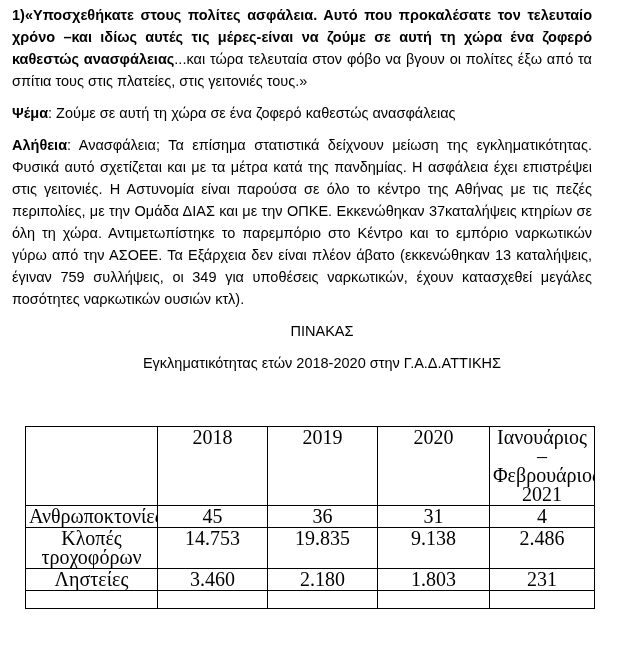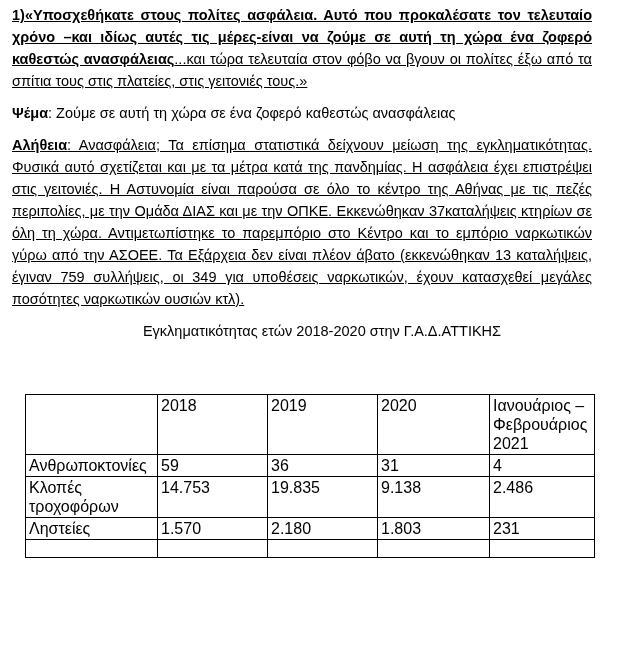--- a/index.html
+++ b/index.html
@@ -10,61 +10,63 @@
     box-sizing: border-box;
     background: #ffffff;
     color: #000000;
     font-family: "Liberation Sans", "DejaVu Sans", sans-serif;
     font-size: 14.5px;
     line-height: 22px;
     padding: 4px 52px 0 12px;
     overflow: hidden;
   }
   .para { margin: 0 0 10px 0; }
-  .justify { text-align: justify; text-decoration: underline; }
+  .justify { text-align: justify; }
   .para strong { font-weight: 700; }
   .center-line {
     text-align: center;
     margin: 0 -52px 10px -12px; 
   }
   .center-line.subtitle { margin-bottom: 52px; }
   table.crime-table {
     border-collapse: collapse;
     table-layout: fixed;
     width: 569px;
     margin-left: 13px;
   }
   table.crime-table th, table.crime-table td {
     border: 1px solid #000000;
     font-weight: 400;
-    font-size: 16px;
+    font-size: 20px;
     line-height: 19px;
-    text-align: left;
+    text-align: center;
     vertical-align: top;
     padding: 1px 3px;
     overflow: hidden;
+    font-family: Liberation Serif, serif;
   }
   col.c0 { width: 132px; }
   col.c1 { width: 110px; }
   col.c2 { width: 110px; }
   col.c3 { width: 112px; }
   col.c4 { width: 105px; }
   tr.empty-row td { height: 15px; }
 </style>
 </head>
 <body>
 
 <div class="page">
 
   <p class="para justify"><strong>1)«Υποσχεθήκατε στους πολίτες ασφάλεια. Αυτό που προκαλέσατε τον τελευταίο χρόνο –και ιδίως αυτές τις μέρες-είναι να ζούμε σε αυτή τη χώρα ένα ζοφερό καθεστώς ανασφάλειας</strong><span>...και τώρα τελευταία στον φόβο να βγουν οι πολίτες έξω από τα σπίτια τους στις πλατείες, στις γειτονιές τους.»</span></p>
 
   <p class="para"><strong>Ψέμα</strong><span>: Ζούμε σε αυτή τη χώρα σε ένα ζοφερό καθεστώς ανασφάλειας</span></p>
 
   <p class="para justify"><strong>Αλήθεια</strong><span>: Ανασφάλεια; Τα επίσημα στατιστικά δείχνουν μείωση της εγκληματικότητας. Φυσικά αυτό σχετίζεται και με τα μέτρα κατά της πανδημίας. Η ασφάλεια έχει επιστρέψει στις γειτονιές. Η Αστυνομία είναι παρούσα σε όλο το κέντρο της Αθήνας με τις πεζές περιπολίες, με την Ομάδα ΔΙΑΣ και με την ΟΠΚΕ. Εκκενώθηκαν 37καταλήψεις κτηρίων σε όλη τη χώρα. Αντιμετωπίστηκε το παρεμπόριο στο Κέντρο και το εμπόριο ναρκωτικών γύρω από την ΑΣΟΕΕ. Τα Εξάρχεια δεν είναι πλέον άβατο (εκκενώθηκαν 13 καταλήψεις, έγιναν 759 συλλήψεις, οι 349 για υποθέσεις ναρκωτικών, έχουν κατασχεθεί μεγάλες ποσότητες ναρκωτικών ουσιών κτλ).</span></p>
 
+  <p class="center-line">ΠΙΝΑΚΑΣ</p>
 
   <p class="center-line subtitle">Εγκληματικότητας ετών 2018-2020 στην Γ.Α.Δ.ΑΤΤΙΚΗΣ</p>
 
   <table class="crime-table">
     <colgroup>
       <col class="c0">
         <col class="c1">
         <col class="c2">
         <col class="c3">
         <col class="c4">
@@ -74,35 +76,35 @@
         <th></th>
         <th>2018</th>
         <th>2019</th>
         <th>2020</th>
         <th>Ιανουάριος – Φεβρουάριος 2021</th>
       </tr>
     </thead>
     <tbody>
       <tr>
         <td>Ανθρωποκτονίες</td>
-        <td>59</td>
+        <td>45</td>
         <td>36</td>
         <td>31</td>
         <td>4</td>
       </tr>
       <tr>
         <td>Κλοπές τροχοφόρων</td>
         <td>14.753</td>
         <td>19.835</td>
         <td>9.138</td>
         <td>2.486</td>
       </tr>
       <tr>
         <td>Ληστείες</td>
-        <td>1.570</td>
+        <td>3.460</td>
         <td>2.180</td>
         <td>1.803</td>
         <td>231</td>
       </tr>
       <tr class="empty-row">
         <td></td>
         <td></td>
         <td></td>
         <td></td>
         <td></td>

